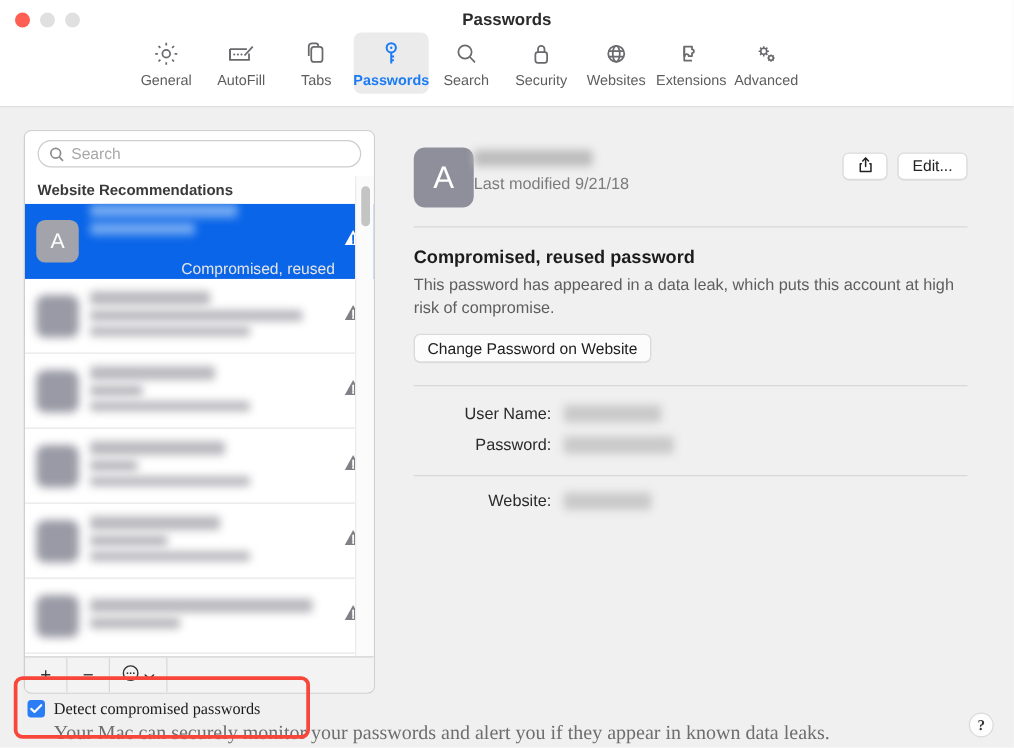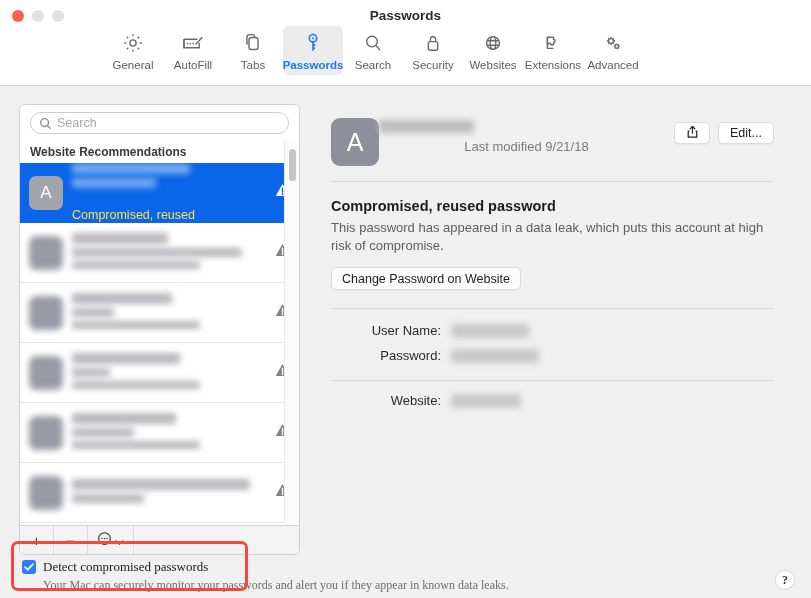--- a/index.html
+++ b/index.html
@@ -124,21 +124,21 @@
   }
   .row .rtext { margin-left: 9px; flex: 1 1 auto; min-width: 0; }
   .row .blur-line {
     border-radius: 2px;
     filter: blur(3.2px);
     margin-bottom: 4px;
   }
   .row.selected .blur-line { background: #73a9f2; }
   .row .blur-line { background: #b8b8bd; }
   .row .substatus {
-    font-size: 12.5px; color: #fde047; margin-top: 20px;
+    font-size: 12.5px; color: #e5e5e5; margin-top: 20px; text-align: right;
   }
   .row .warn { margin-left: 6px; flex: 0 0 auto; }
 
   #scrollbar-track {
     position: absolute; right: 0; top: 36px;
     width: 15px; height: 385px;
     background: #fbfbfb; border-left: 1px solid #ececec;
   }
   #scrollbar-thumb {
     position: absolute; left: 4px; top: 8px;
@@ -171,21 +171,21 @@
     padding: 14px 18px 0 18px;
   }
   #detail-header { display: flex; align-items: flex-start; }
   #detail-avatar {
     width: 48px; height: 48px; border-radius: 9px;
     background: #8f8f9c; color: #fff;
     font-size: 25px;
     display: flex; align-items: center; justify-content: center;
     flex: 0 0 auto;
   }
-  #detail-titleblock { padding-top: 2px; flex: 1 1 auto; text-align: center; }
+  #detail-titleblock { padding-top: 2px; flex: 1 1 auto; }
   #detail-site-blur {
     width: 95px; height: 13px; background: #bcbcbc; border-radius: 2px;
     filter: blur(3.3px); margin-bottom: 6px;
   }
   #detail-modified { font-size: 13px; color: #7c7c7c; }
   #header-actions { display: flex; gap: 8px; padding-top: 4px; }
   .pill-btn {
     background: #ffffff; border: 1px solid #dcdcdc; border-radius: 5px;
     height: 22px; display: flex; align-items: center; justify-content: center;
     font-size: 12.5px; color: #222; padding: 0 11px;
@@ -247,21 +247,21 @@
     display: flex; align-items: flex-start;
   }
   #detect-check {
     width: 14px; height: 14px; border-radius: 3px;
     background: #2b7df5; flex: 0 0 auto;
     display: flex; align-items: center; justify-content: center;
     margin-top: 1px;
   }
   #detect-texts { margin-left: 7px; }
   #detect-label { font-size: 13px; color: #1b1b1b; line-height: 16px; }
-  #detect-sub { font-size: 12px; color: #6e6e6e; margin-top: 3px; }
+  #detect-sub { font-size: 16px; color: #6e6e6e; margin-top: 3px; }
 
   #red-box {
     position: absolute; left: 11px; top: 541px;
     width: 237px; height: 50px;
     border: 3px solid #f8463a; border-radius: 7px;
     pointer-events: none;
   }
 
   #help-btn {
     position: absolute; right: 16px; top: 15px;

